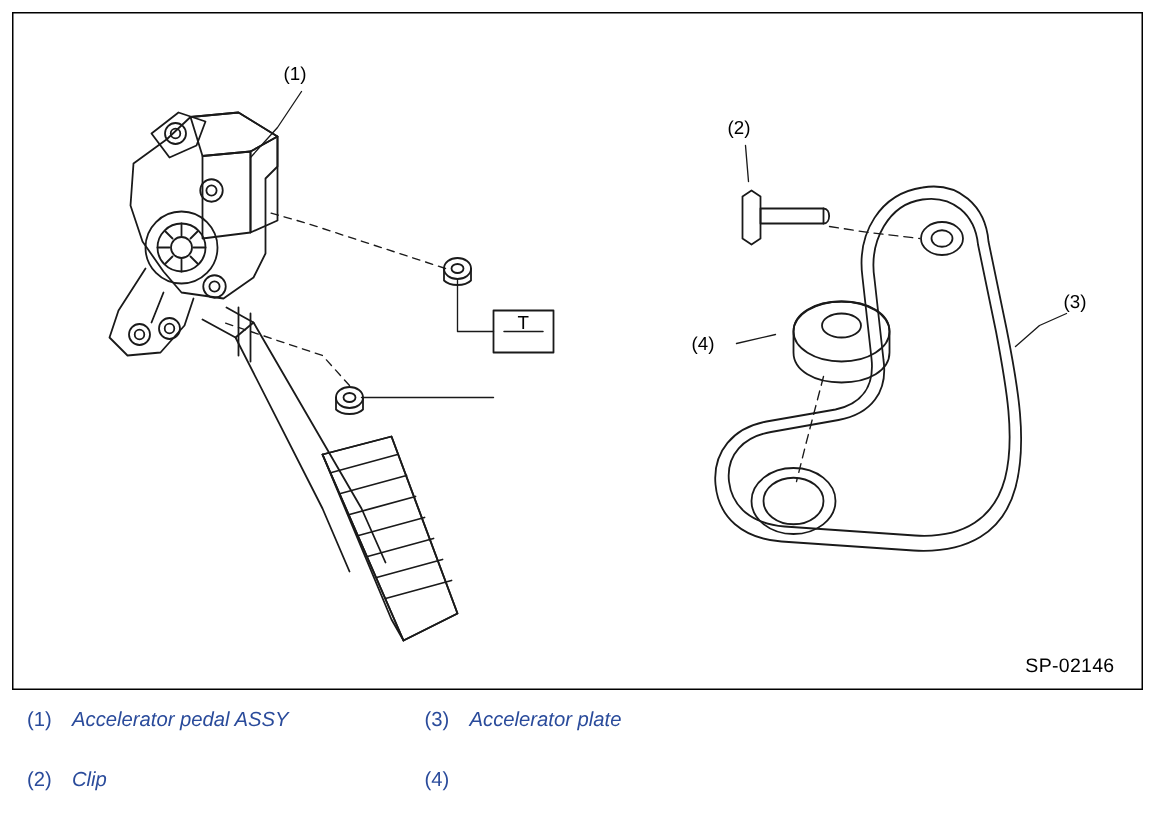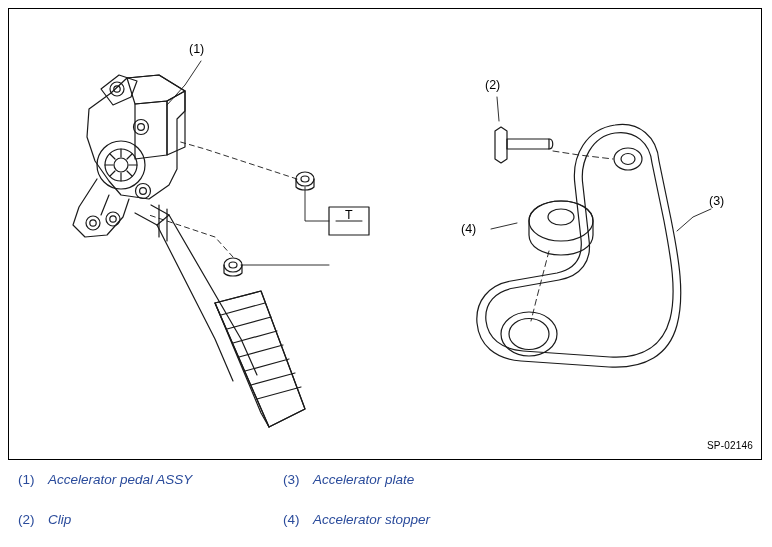--- a/index.html
+++ b/index.html
@@ -32,23 +32,23 @@
   .fig-svg {
     position: absolute;
     left: 0;
     top: 0;
     width: 754px;
     height: 452px;
     display: block;
   }
   .fig-code {
     position: absolute;
-    right: 8px;
+    right: 18px;
     bottom: 8px;
-    font-size: 10px;
+    font-size: 13px;
     color: #000000;
     letter-spacing: 0.2px;
   }
   .legend {
     position: absolute;
     left: 8px;
     top: 462px;
     width: 754px;
     height: 78px;
   }
@@ -218,17 +218,16 @@
     <div class="legend-row r1">
       <span class="legend-num">(2)</span>
       <span class="legend-label">Clip</span>
     </div>
     <div class="legend-row r2">
       <span class="legend-num">(3)</span>
       <span class="legend-label">Accelerator plate</span>
     </div>
     <div class="legend-row r3">
       <span class="legend-num">(4)</span>
-      <span class="legend-label">Accelerator stopper</span>
     </div>
   </div>
 
 </div>
 
 </body></html>

